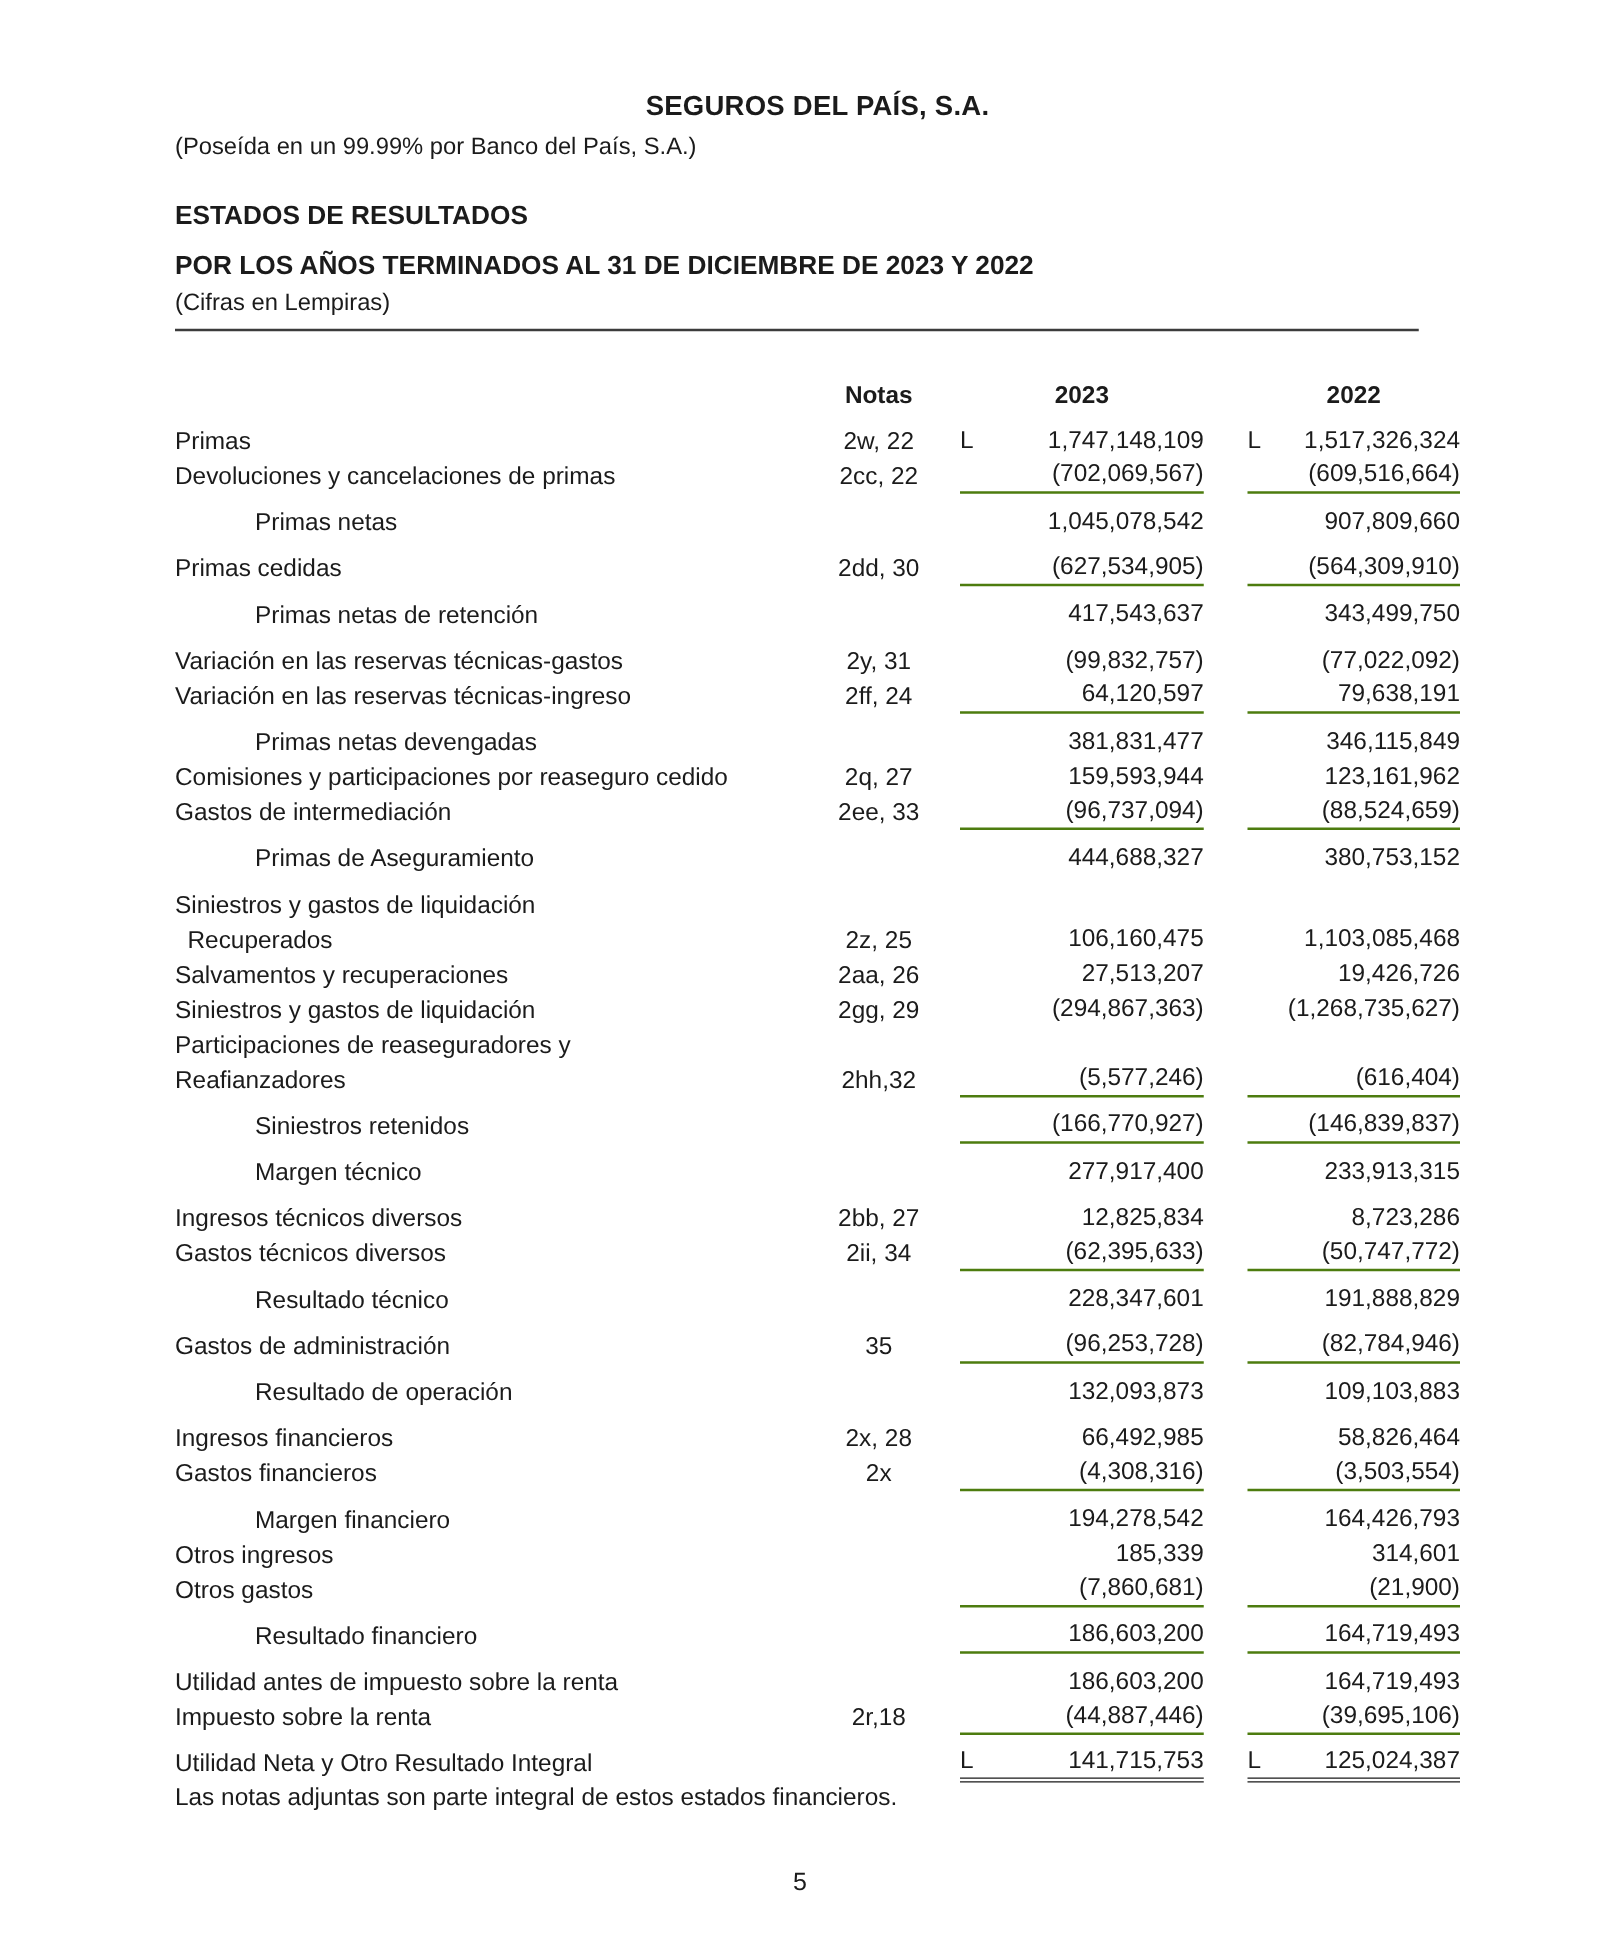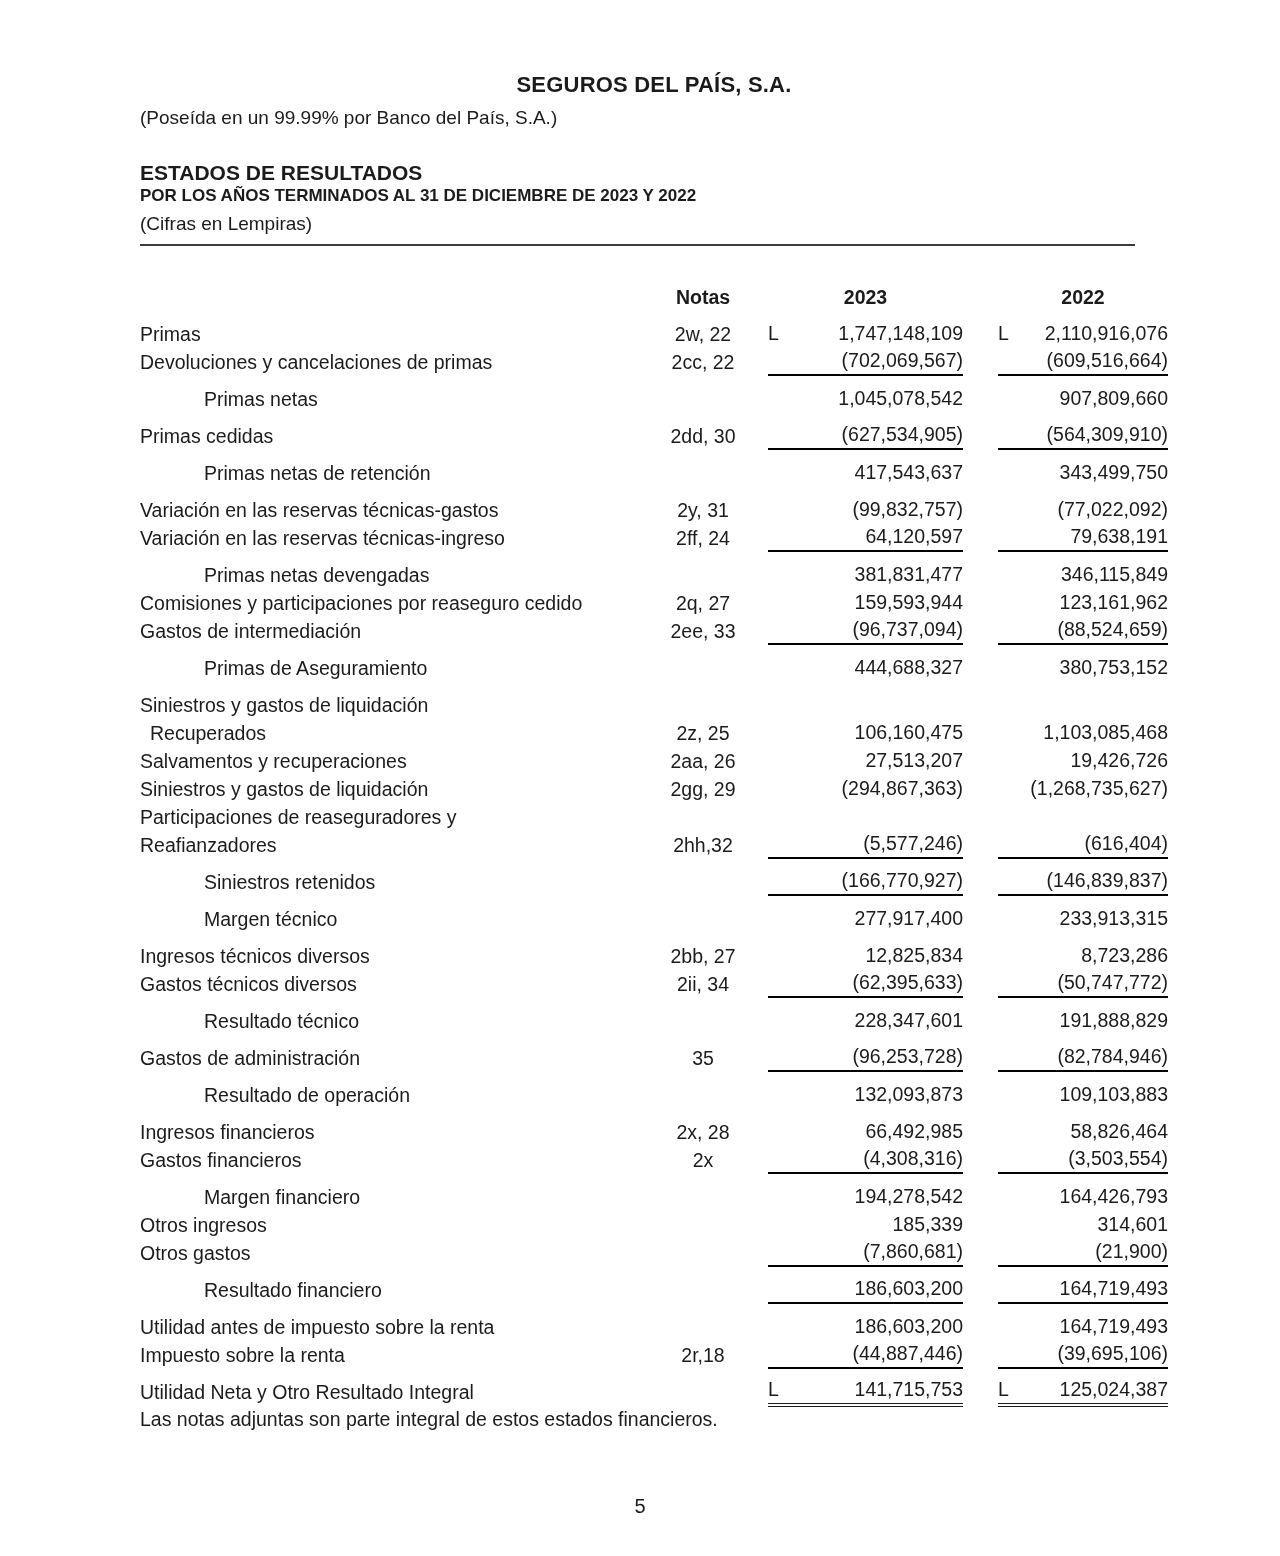--- a/index.html
+++ b/index.html
@@ -9,21 +9,21 @@
     color:#1b1b1b;
     font-family:"Liberation Sans",sans-serif;
     position:relative;
     overflow:hidden;
   }
   .page{padding:72px 112px 0 140px;}
 
   .company{font-size:22px;font-weight:bold;letter-spacing:.2px;text-align:center;}
   .ownership{font-size:19px;margin-top:9px;}
   .title1{font-size:21px;font-weight:bold;margin-top:32px;}
-  .title2{font-size:17px;font-weight:bold;margin-top:1px;}
+  .title2{font-size:21px;font-weight:bold;margin-top:16px;}
   .units{font-size:19px;margin-top:7px;}
   .rule{border:none;border-top:2px solid #3c3c3c;margin:9px 0 0 0;width:995px;}
 
   .table{margin-top:40px;font-size:19.5px;}
   .hrow{display:flex;font-weight:bold;margin-bottom:11px;}
   .hlabel{flex:1;}
   .hnotes{width:130px;text-align:center;}
   .hy2023{width:195px;text-align:center;}
   .hy2022{width:170px;text-align:center;}
   .hspacer{width:35px;}
@@ -32,21 +32,21 @@
   .row.gap{margin-top:9px;}
   .label{flex:1;white-space:nowrap;}
   .label.ind1{padding-left:10px;}
   .label.ind2{padding-left:64px;}
   .notes{width:130px;text-align:center;}
   .amt{width:195px;display:flex;align-self:center;padding-bottom:2px;}
   .amt.y2022{width:170px;}
   .spacer{width:35px;}
   .cur{min-width:16px;text-align:left;}
   .val{flex:1;text-align:right;white-space:nowrap;}
-  .u1{border-bottom:2px solid #000000;}
+  .u1{border-bottom:2px solid #4d7c0f;}
   .u2{border-bottom:4px double #1a1a1a;}
 
   .footnote{font-size:19.5px;margin-top:2px;}
   .pagenum{
     position:absolute;left:0;right:0;bottom:38px;
     text-align:center;font-size:20px;
   }
 </style>
 </head>
 <body>
@@ -73,21 +73,21 @@
         <div class="row">
     <div class="label ind0">Primas</div>
     <div class="notes">2w, 22</div>
     <div class="amt y2023">
       <span class="cur">L</span>
       <span class="val">1,747,148,109</span>
     </div>
     <div class="spacer"></div>
     <div class="amt y2022">
       <span class="cur">L</span>
-      <span class="val">2,110,916,076</span>
+      <span class="val">1,517,326,324</span>
     </div>
   </div>
         <div class="row">
     <div class="label ind0">Devoluciones y cancelaciones de primas</div>
     <div class="notes">2cc, 22</div>
     <div class="amt y2023 u1">
       <span class="cur"></span>
       <span class="val">(702,069,567)</span>
     </div>
     <div class="spacer"></div>

